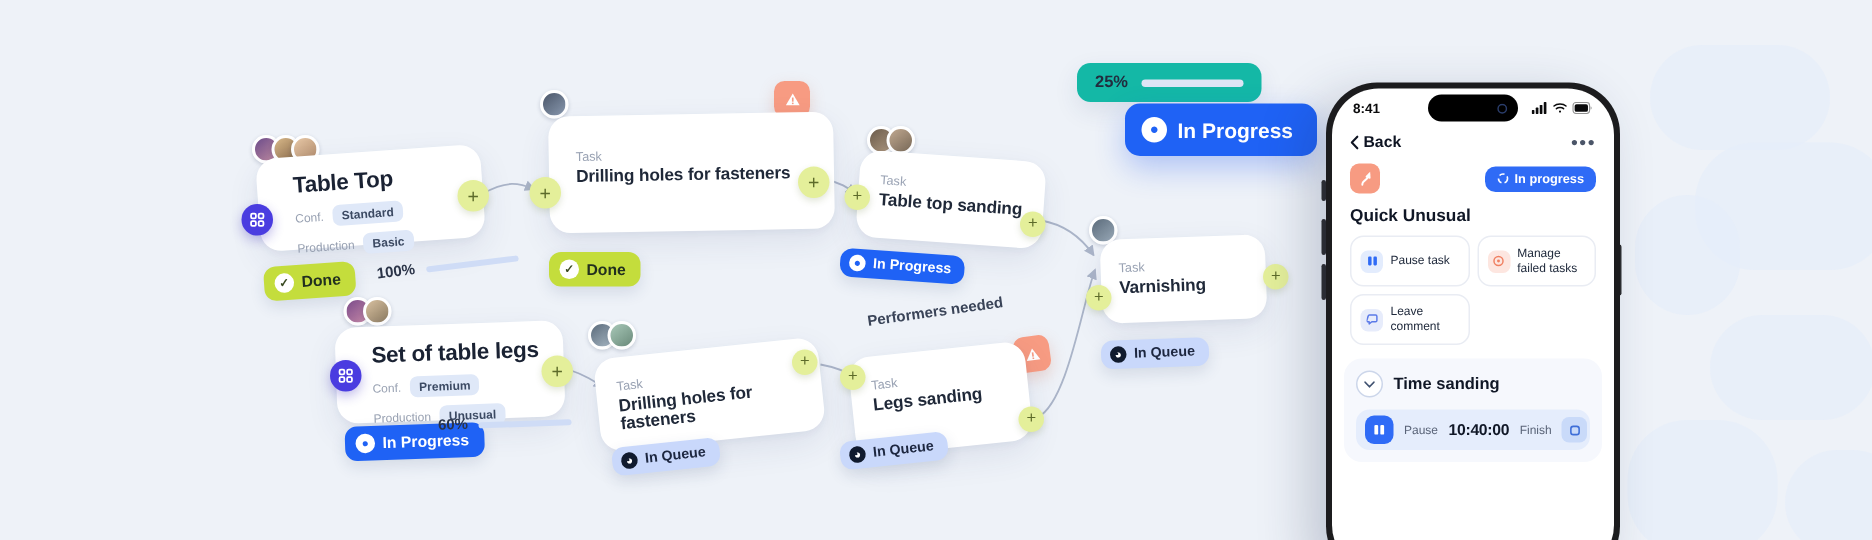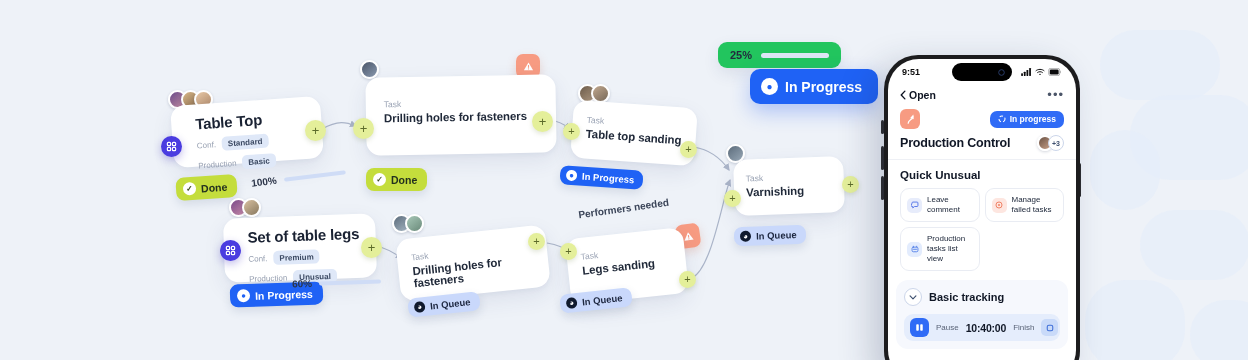--- a/index.html
+++ b/index.html
@@ -88,21 +88,21 @@
   .prog-pct { font-size: 10px; font-weight: 700; color: #2b3448; }
   .prog-track { width: 62px; height: 4px; border-radius: 3px; background: #cfdcf6; overflow: hidden; }
   .prog-fill { height: 100%; border-radius: 3px; }
 
   .note-label {
     position: absolute; font-size: 10px; font-weight: 600; color: #3a4458;
   }
 
   
   .mini-prog {
-    position: absolute; background: #22c55e; border-radius: 9px;
+    position: absolute; background: #14b8a6; border-radius: 9px;
     padding: 7px 12px; display: flex; align-items: center; gap: 9px;
     box-shadow: 0 6px 16px rgba(40,60,110,.10);
   }
   .mini-prog .lbl { font-size: 11px; font-weight: 700; color: #222c3e; }
   .mini-track { width: 68px; height: 5px; border-radius: 3px; background: #dde5f5; overflow: hidden; }
   .mini-fill { height: 100%; background: #4b7cf7; border-radius: 3px; }
 
   .big-pill {
     position: absolute; display: flex; align-items: center; gap: 7px;
     background: #1f62f5; color: #fff; border-radius: 10px;
@@ -404,21 +404,21 @@
 
   <div class="btn-side" style="left:881px;top:120px;width:3px;height:14px;"></div>
   <div class="btn-side" style="left:881px;top:146px;width:3px;height:24px;"></div>
   <div class="btn-side" style="left:881px;top:176px;width:3px;height:24px;"></div>
   <div class="btn-side" style="left:1078px;top:163px;width:3px;height:34px;"></div>
 
   <div id="phone">
     <div id="phone-screen">
 
       <div class="statusbar">
-        <span class="sb-time">9:51</span>
+        <span class="sb-time">8:41</span>
         <div class="notch">
           <svg width="7" height="7" viewBox="0 0 8 8">
               <circle cx="4" cy="4" r="3.2" fill="none" stroke="#2a3d6b" stroke-width="1.1"></circle>
             </svg>
         </div>
         <div class="sb-icons">
           <svg width="11" height="8" viewBox="0 0 12 9" fill="#0b0b0c">
             <rect x="0" y="6" width="2" height="3" rx=".5"></rect>
               <rect x="3" y="4.2" width="2" height="4.8" rx=".5"></rect>
             <rect x="6" y="2.2" width="2" height="6.8" rx=".5"></rect>
@@ -435,87 +435,80 @@
             <path d="M13.6 3.2 v2.6 a1.5 1.5 0 0 0 0-2.6Z" fill="#0b0b0c" fill-opacity=".45"></path>
           </svg>
         </div>
       </div>
 
       <div class="navbar">
         <div class="back">
           <svg width="6" height="10" viewBox="0 0 7 11" fill="none" stroke="#0e1422" stroke-width="1.6" stroke-linecap="round" stroke-linejoin="round">
               <path d="M5.7 1 L1.4 5.5 L5.7 10"></path>
             </svg>
-          <span>Open</span>
+          <span>Back</span>
         </div>
         <div class="dots">•••</div>
       </div>
 
       <div class="hdr-row">
         <div class="hdr-icon">
           <svg width="11" height="11" viewBox="0 0 12 12" fill="none" stroke="#fff" stroke-width="1.4" stroke-linecap="round">
               <path d="M3.5 10 C3.5 6 8.5 6.5 8.5 2.6"></path>
               <path d="M6.6 4.2 L8.6 2.2 L8.8 4.9"></path>
             </svg>
         </div>
         <div class="chip-prog">
           <svg width="8" height="8" viewBox="0 0 9 9" fill="none" stroke="#fff" stroke-width="1.2">
               <circle cx="4.5" cy="4.5" r="3.4" stroke-dasharray="4 2.4"></circle>
             </svg>
           <span>In progress</span>
         </div>
       </div>
 
-      <div class="title-row">
-        <div class="ph-title">Production Control</div>
-        <div class="title-avs">
-          <div class="av" style="width:16px;height:16px;background:linear-gradient(140deg,#6a5244,#c8a088);"></div>
-          <div class="plus3">+3</div>
-        </div>
-      </div>
 
       <div class="sec-title">Quick Unusual</div>
 
       <div class="qa-grid">
         <div class="qa">
-          <span class="qa-ic" style="background:#e7ecfb;">
-            <svg width="8" height="8" viewBox="0 0 9 9" fill="none" stroke="#5b7ae8" stroke-width="1.1" stroke-linejoin="round">
-                <path d="M1.2 2.2 a1 1 0 0 1 1-1 h4.6 a1 1 0 0 1 1 1 v3 a1 1 0 0 1-1 1 H4 L2 7.8 V6.2 h-.8 a1 1 0 0 1-1-1 Z"></path>
+          <span class="qa-ic" style="background:#e3ecfd;">
+            <svg width="8" height="8" viewBox="0 0 9 9" fill="#2f6bf6">
+                <rect x="1.2" y="1.2" width="2.6" height="6.6" rx=".8"></rect>
+                <rect x="5.2" y="1.2" width="2.6" height="6.6" rx=".8"></rect>
               </svg>
           </span>
-          <span class="qa-tx">Leave comment</span>
+          <span class="qa-tx">Pause task</span>
         </div>
         <div class="qa">
           <span class="qa-ic" style="background:#fde6e0;">
             <svg width="8" height="8" viewBox="0 0 9 9" fill="none" stroke="#f08062" stroke-width="1.1">
                 <circle cx="4.5" cy="4.5" r="3.4"></circle>
                 <circle cx="4.5" cy="4.5" r="1.1" fill="#f08062" stroke="none"></circle>
               </svg>
           </span>
           <span class="qa-tx">Manage failed tasks</span>
         </div>
         <div class="qa">
-          <span class="qa-ic" style="background:#e3ecfd;">
-            <svg width="8" height="8" viewBox="0 0 9 9" fill="none" stroke="#5b86ea" stroke-width="1.1" stroke-linecap="round">
-                <rect x="1.2" y="2.4" width="6.6" height="5.2" rx="1.4"></rect>
-                <path d="M2.6 2.4 V1.4 M6.4 2.4 V1.4 M2.8 4.8 h3.4"></path>
+          <span class="qa-ic" style="background:#e7ecfb;">
+            <svg width="8" height="8" viewBox="0 0 9 9" fill="none" stroke="#5b7ae8" stroke-width="1.1" stroke-linejoin="round">
+                <path d="M1.2 2.2 a1 1 0 0 1 1-1 h4.6 a1 1 0 0 1 1 1 v3 a1 1 0 0 1-1 1 H4 L2 7.8 V6.2 h-.8 a1 1 0 0 1-1-1 Z"></path>
               </svg>
           </span>
-          <span class="qa-tx">Production tasks list view</span>
+          <span class="qa-tx">Leave comment</span>
         </div>
       </div>
 
       <div class="tt-block">
         <div class="tt-head">
           <span class="tt-chev">
             <svg width="8" height="5" viewBox="0 0 9 6" fill="none" stroke="#3f5170" stroke-width="1.4" stroke-linecap="round" stroke-linejoin="round">
                 <path d="M1 1 L4.5 4.6 L8 1"></path>
               </svg>
           </span>
-          <span class="tt-title">Basic tracking</span>
+          <span class="tt-title">Time sanding</span>
         </div>
         <div class="tt-bar">
           <span class="tt-pause">
             <svg width="9" height="9" viewBox="0 0 10 10" fill="#fff">
                 <rect x="1.4" y="1.4" width="2.8" height="7.2" rx=".9"></rect>
                 <rect x="5.8" y="1.4" width="2.8" height="7.2" rx=".9"></rect>
               </svg>
           </span>
           <span class="tt-lab">Pause</span>
           <span class="tt-time">10:40:00</span>

